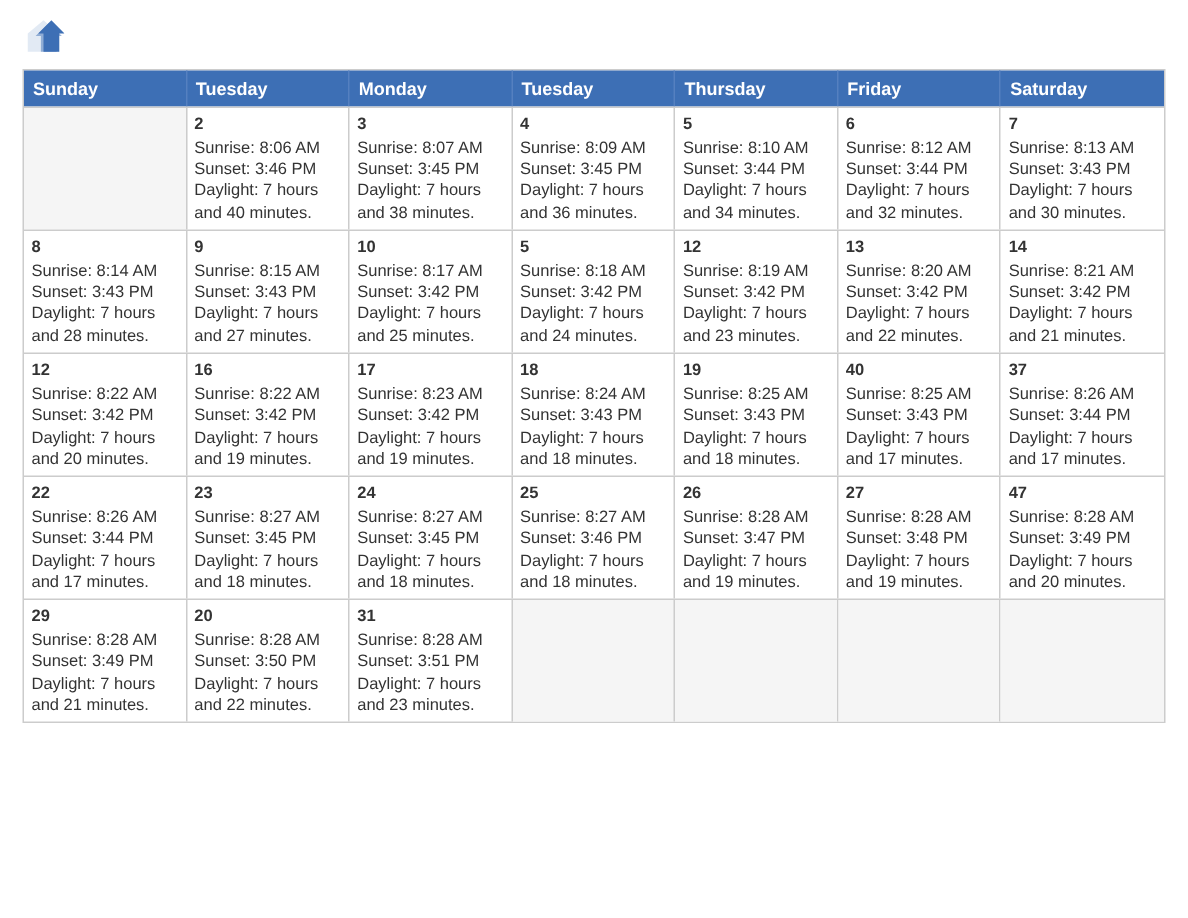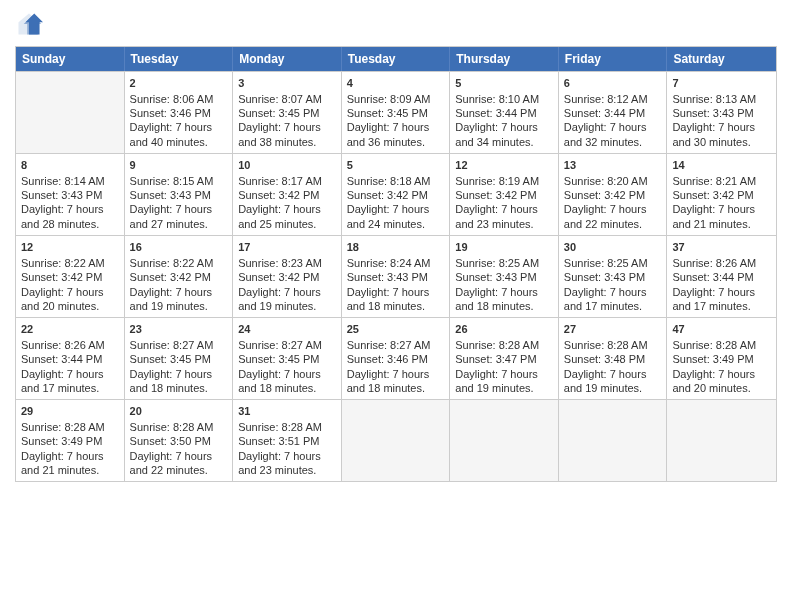--- a/index.html
+++ b/index.html
@@ -173,21 +173,21 @@
           <div class="cal-cell"><span class="day-num">12</span>
 <span class="day-info">Sunrise: 8:22 AM<br>Sunset: 3:42 PM<br>Daylight: 7 hours and 20 minutes.</span></div>
           <div class="cal-cell"><span class="day-num">16</span>
 <span class="day-info">Sunrise: 8:22 AM<br>Sunset: 3:42 PM<br>Daylight: 7 hours and 19 minutes.</span></div>
           <div class="cal-cell"><span class="day-num">17</span>
 <span class="day-info">Sunrise: 8:23 AM<br>Sunset: 3:42 PM<br>Daylight: 7 hours and 19 minutes.</span></div>
           <div class="cal-cell"><span class="day-num">18</span>
 <span class="day-info">Sunrise: 8:24 AM<br>Sunset: 3:43 PM<br>Daylight: 7 hours and 18 minutes.</span></div>
           <div class="cal-cell"><span class="day-num">19</span>
 <span class="day-info">Sunrise: 8:25 AM<br>Sunset: 3:43 PM<br>Daylight: 7 hours and 18 minutes.</span></div>
-          <div class="cal-cell"><span class="day-num">30</span>
+          <div class="cal-cell"><span class="day-num">40</span>
 <span class="day-info">Sunrise: 8:25 AM<br>Sunset: 3:43 PM<br>Daylight: 7 hours and 17 minutes.</span></div>
           <div class="cal-cell"><span class="day-num">37</span>
 <span class="day-info">Sunrise: 8:26 AM<br>Sunset: 3:44 PM<br>Daylight: 7 hours and 17 minutes.</span></div>
         </div>
         <div class="cal-row">
           <div class="cal-cell"><span class="day-num">22</span>
 <span class="day-info">Sunrise: 8:26 AM<br>Sunset: 3:44 PM<br>Daylight: 7 hours and 17 minutes.</span></div>
           <div class="cal-cell"><span class="day-num">23</span>
 <span class="day-info">Sunrise: 8:27 AM<br>Sunset: 3:45 PM<br>Daylight: 7 hours and 18 minutes.</span></div>
           <div class="cal-cell"><span class="day-num">24</span>

